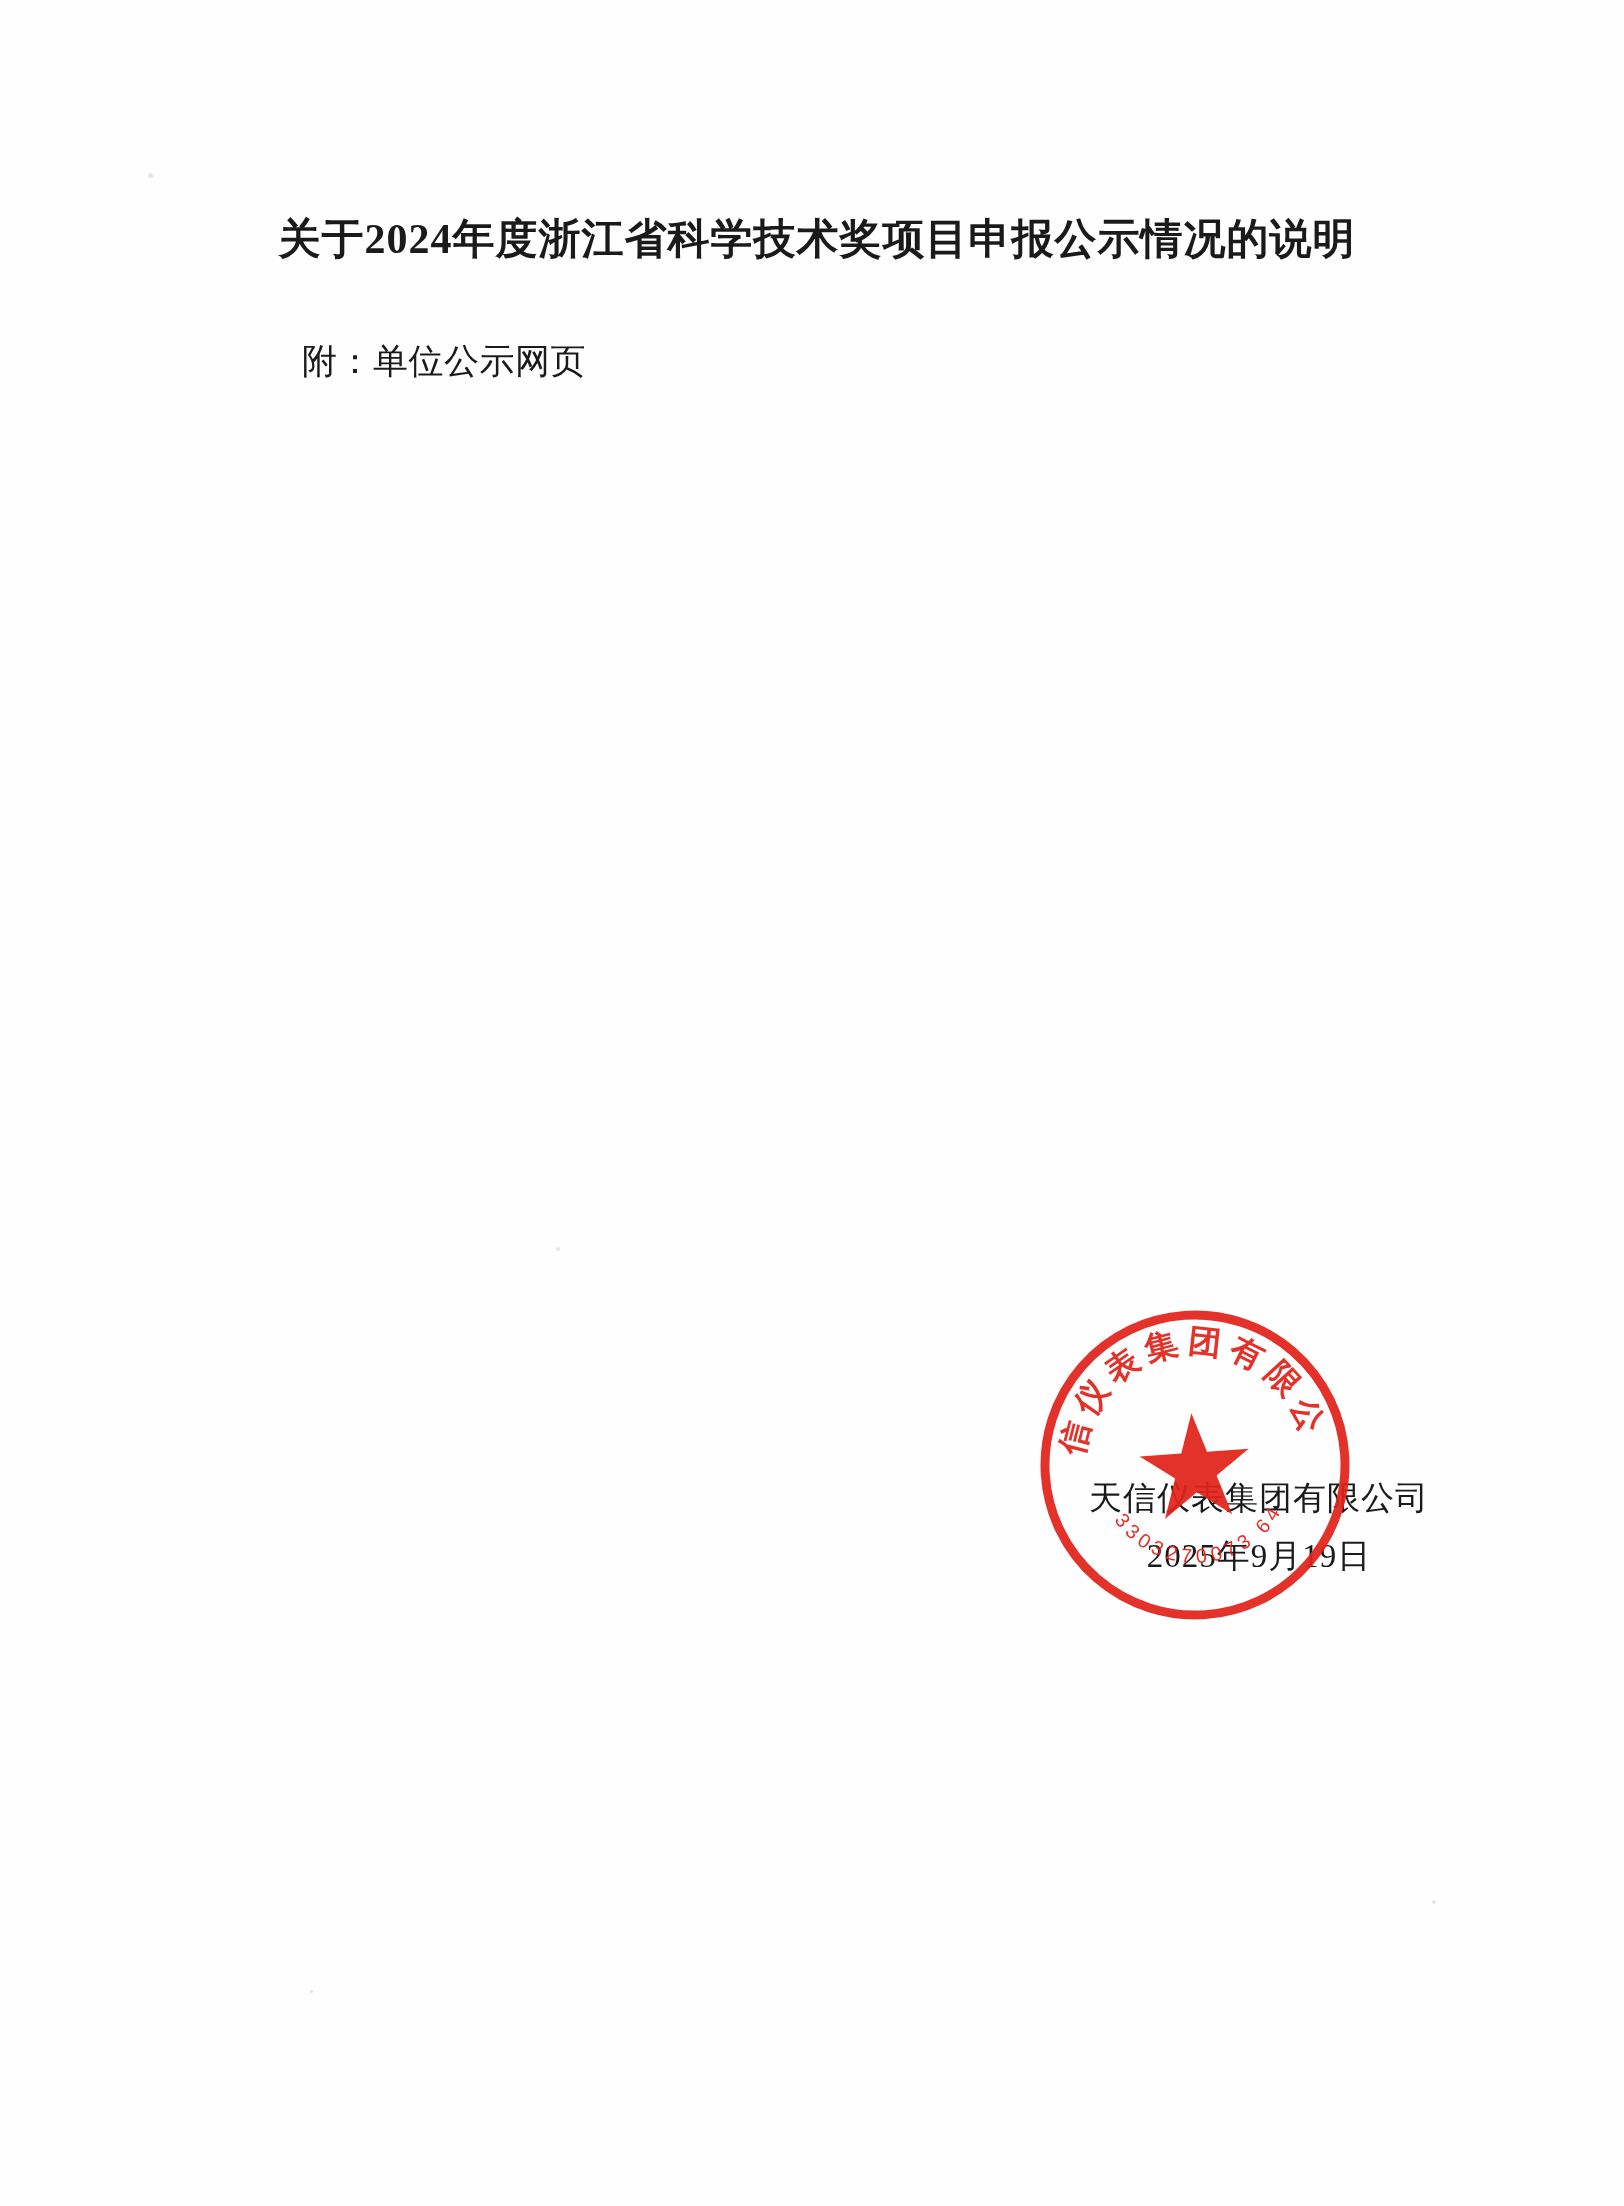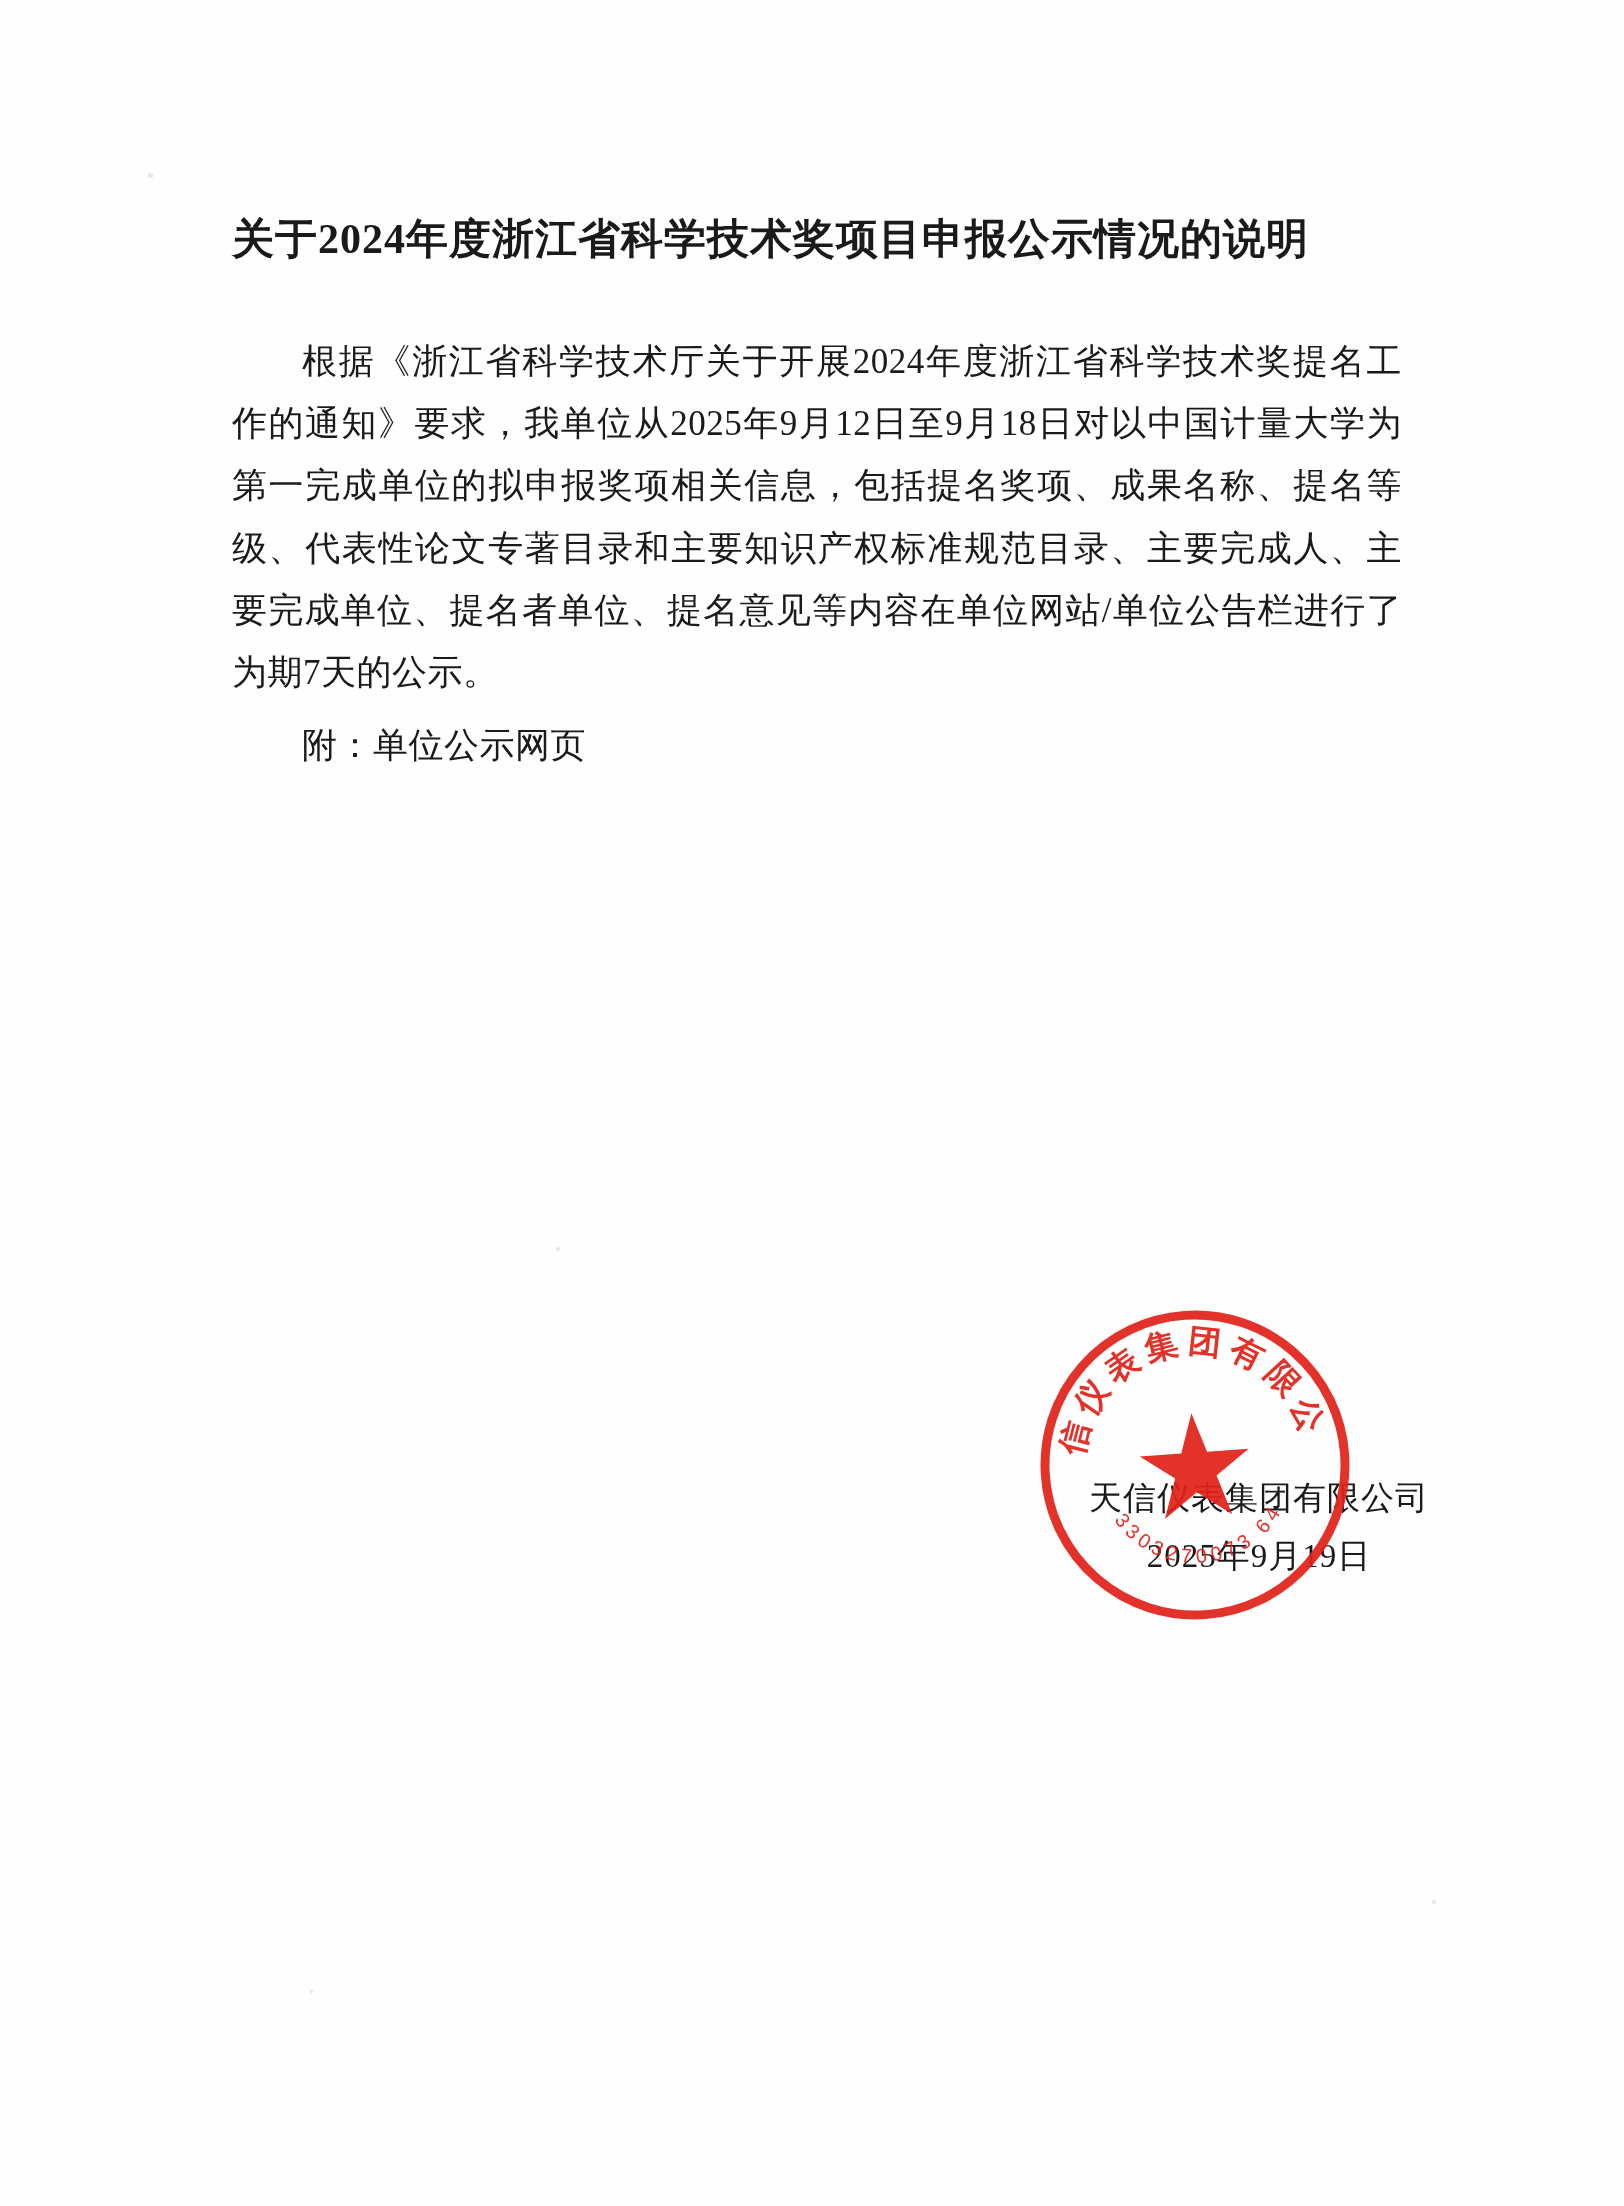--- a/index.html
+++ b/index.html
@@ -33,20 +33,21 @@
   .doc-body {
     position: absolute;
     left: 232px;
     top: 210px;
     width: 1170px;
   }
 
   .doc-title {
     font-size: 42px;
     font-weight: bold;
+    text-align: center;
     letter-spacing: 1px;
     line-height: 1.4;
     margin: 0 0 62px 0;
     font-family: "Liberation Serif", "DejaVu Serif", serif;
   }
 
   .para {
     font-size: 35px;
     line-height: 1.78;
     text-align: justify;
@@ -98,21 +99,20 @@
   <div class="speckle" style="left:148px;top:173px;width:5px;height:5px;"></div>
   <div class="speckle" style="left:556px;top:1247px;width:4px;height:4px;"></div>
   <div class="speckle" style="left:1110px;top:1362px;width:4px;height:4px;"></div>
   <div class="speckle" style="left:1432px;top:1900px;width:4px;height:4px;"></div>
   <div class="speckle" style="left:310px;top:1990px;width:3px;height:3px;"></div>
 
   <div class="doc-body">
 
     <h1 class="doc-title">关于2024年度浙江省科学技术奖项目申报公示情况的说明</h1>
 
-    <p class="para">根据《浙江省科学技术厅关于开展2024年度浙江省科学技术奖提名工作的通知》要求，我单位从2025年9月12日至9月18日对以中国计量大学为第一完成单位的拟申报奖项相关信息，包括提名奖项、成果名称、提名等级、代表性论文专著目录和主要知识产权标准规范目录、主要完成人、主要完成单位、提名者单位、提名意见等内容在单位网站/单位公告栏进行了为期7天的公示。</p>
 
 
 
 
     <p class="line">附：单位公示网页</p>
   </div>
 
   <div class="sig-block">
     <div class="sig-line">天信仪表集团有限公司</div>
     <div class="sig-line">2025年9月19日</div>

